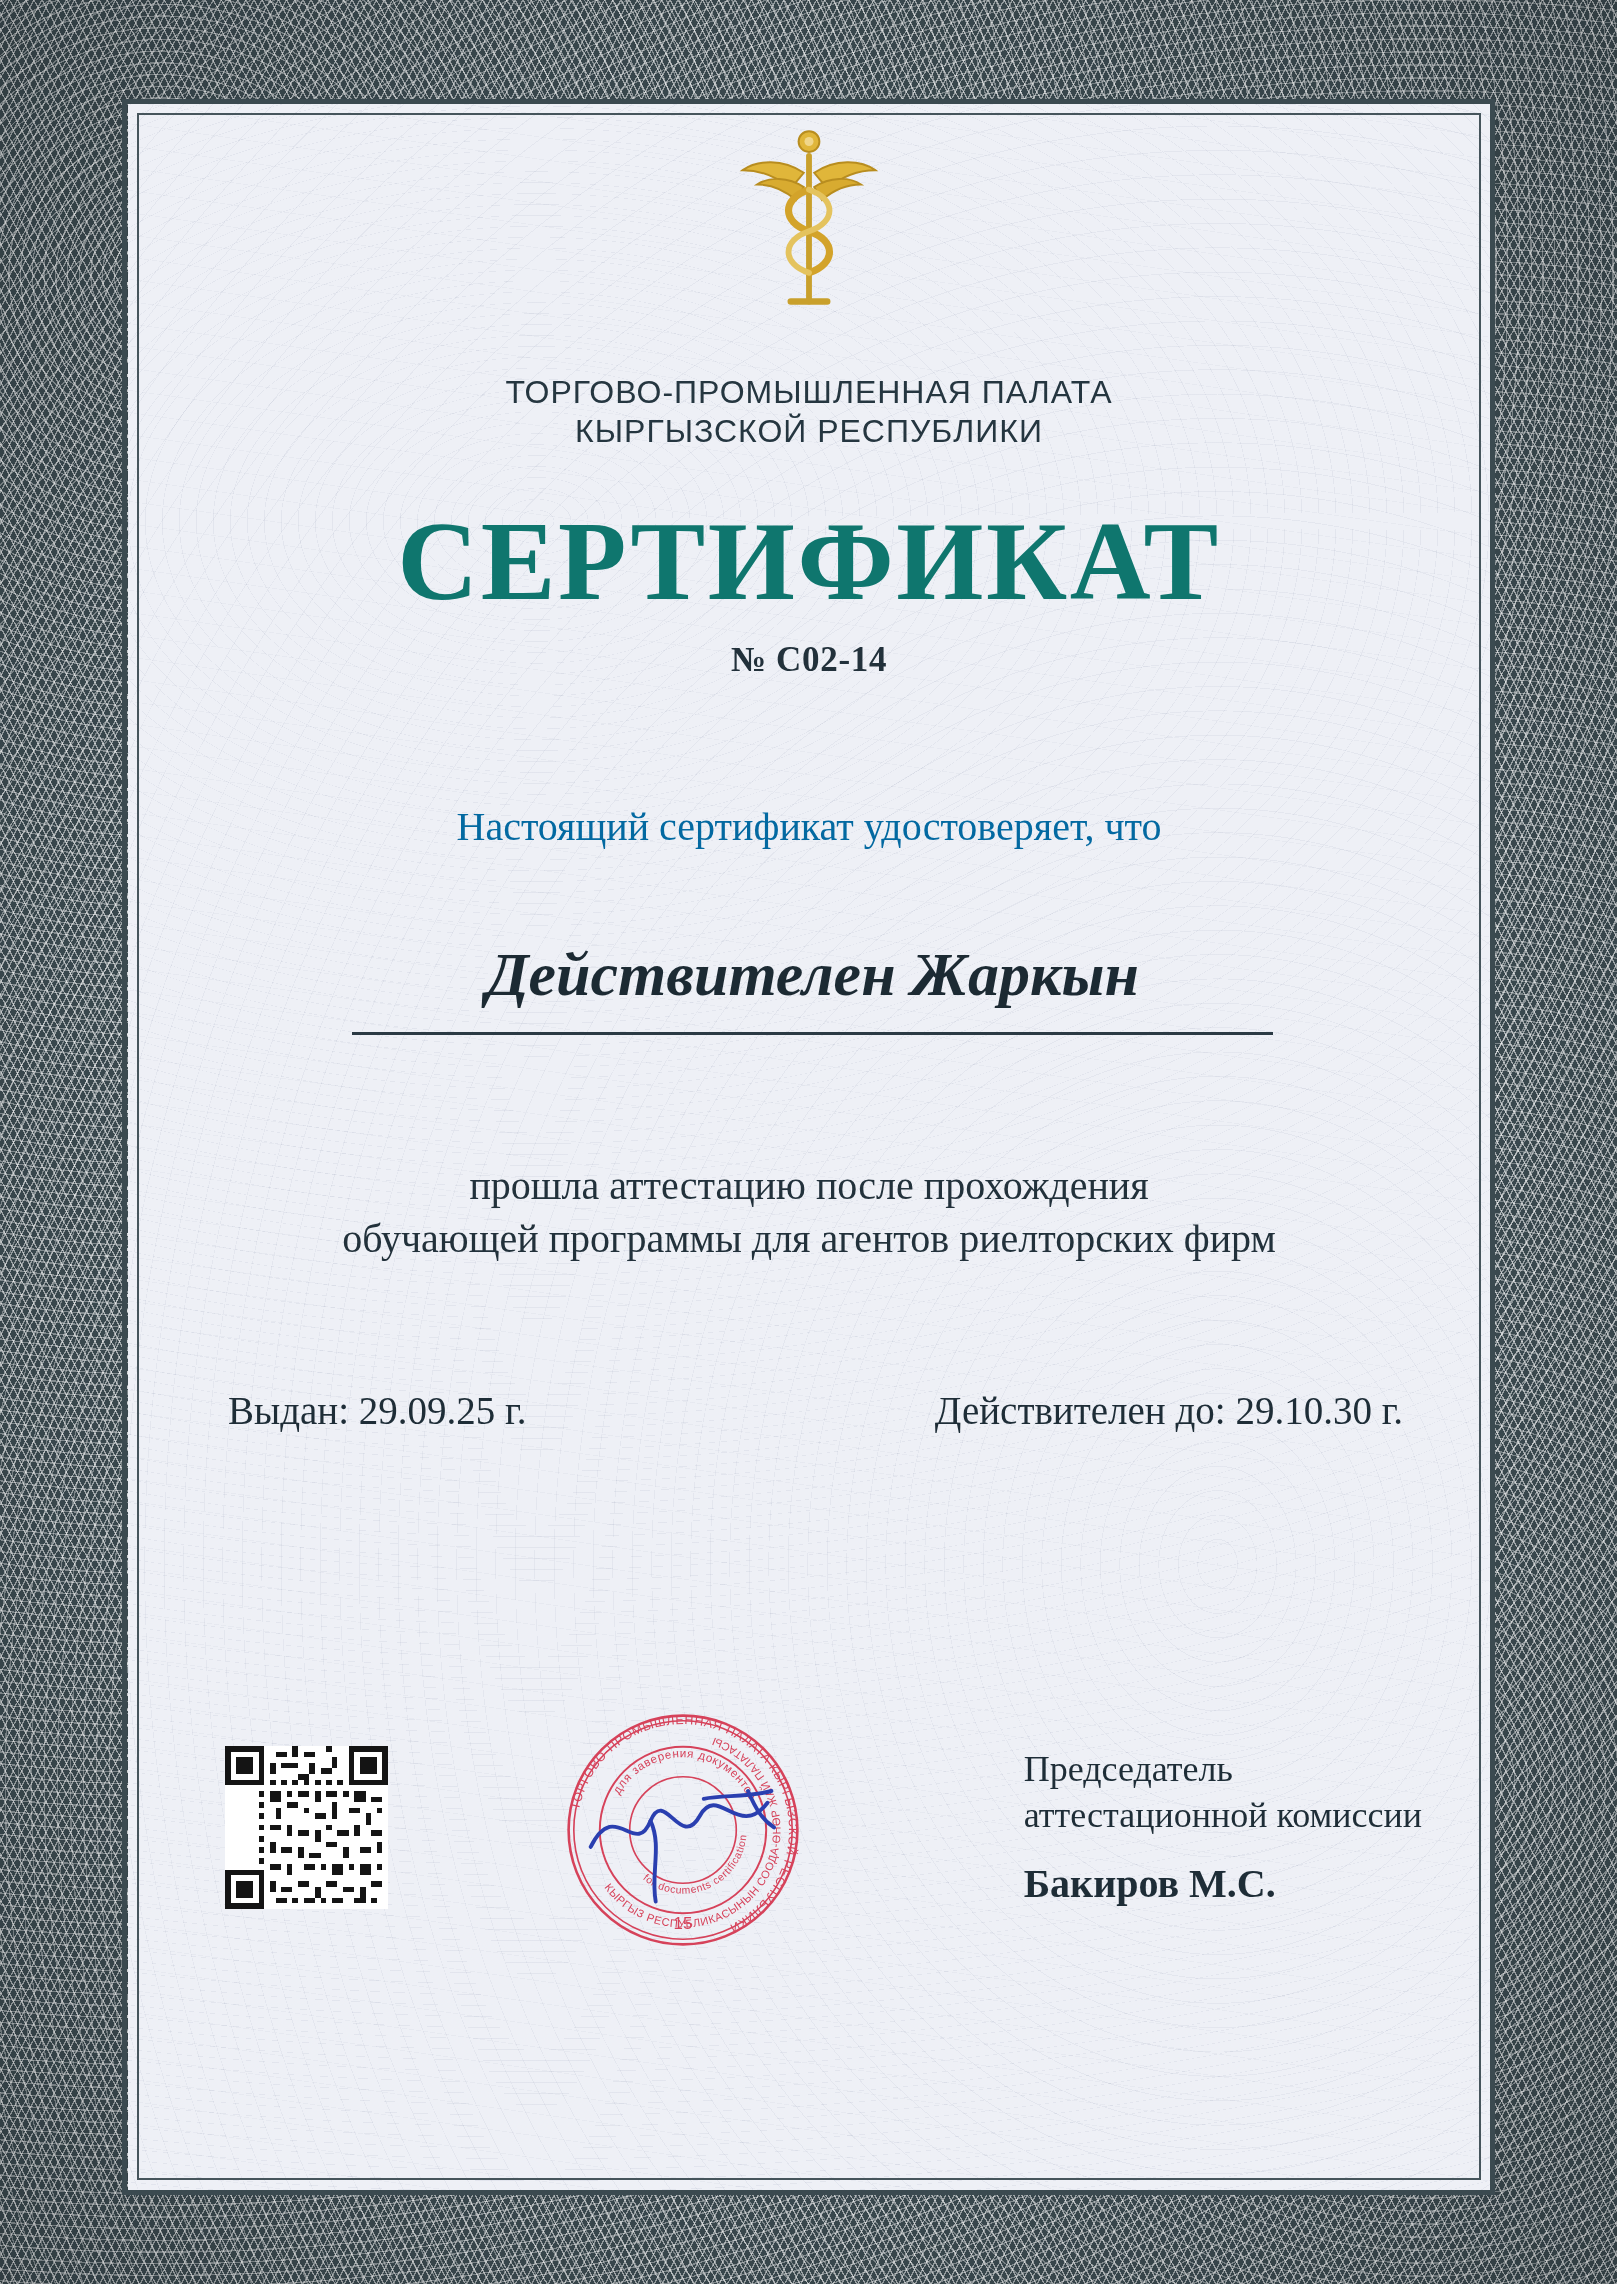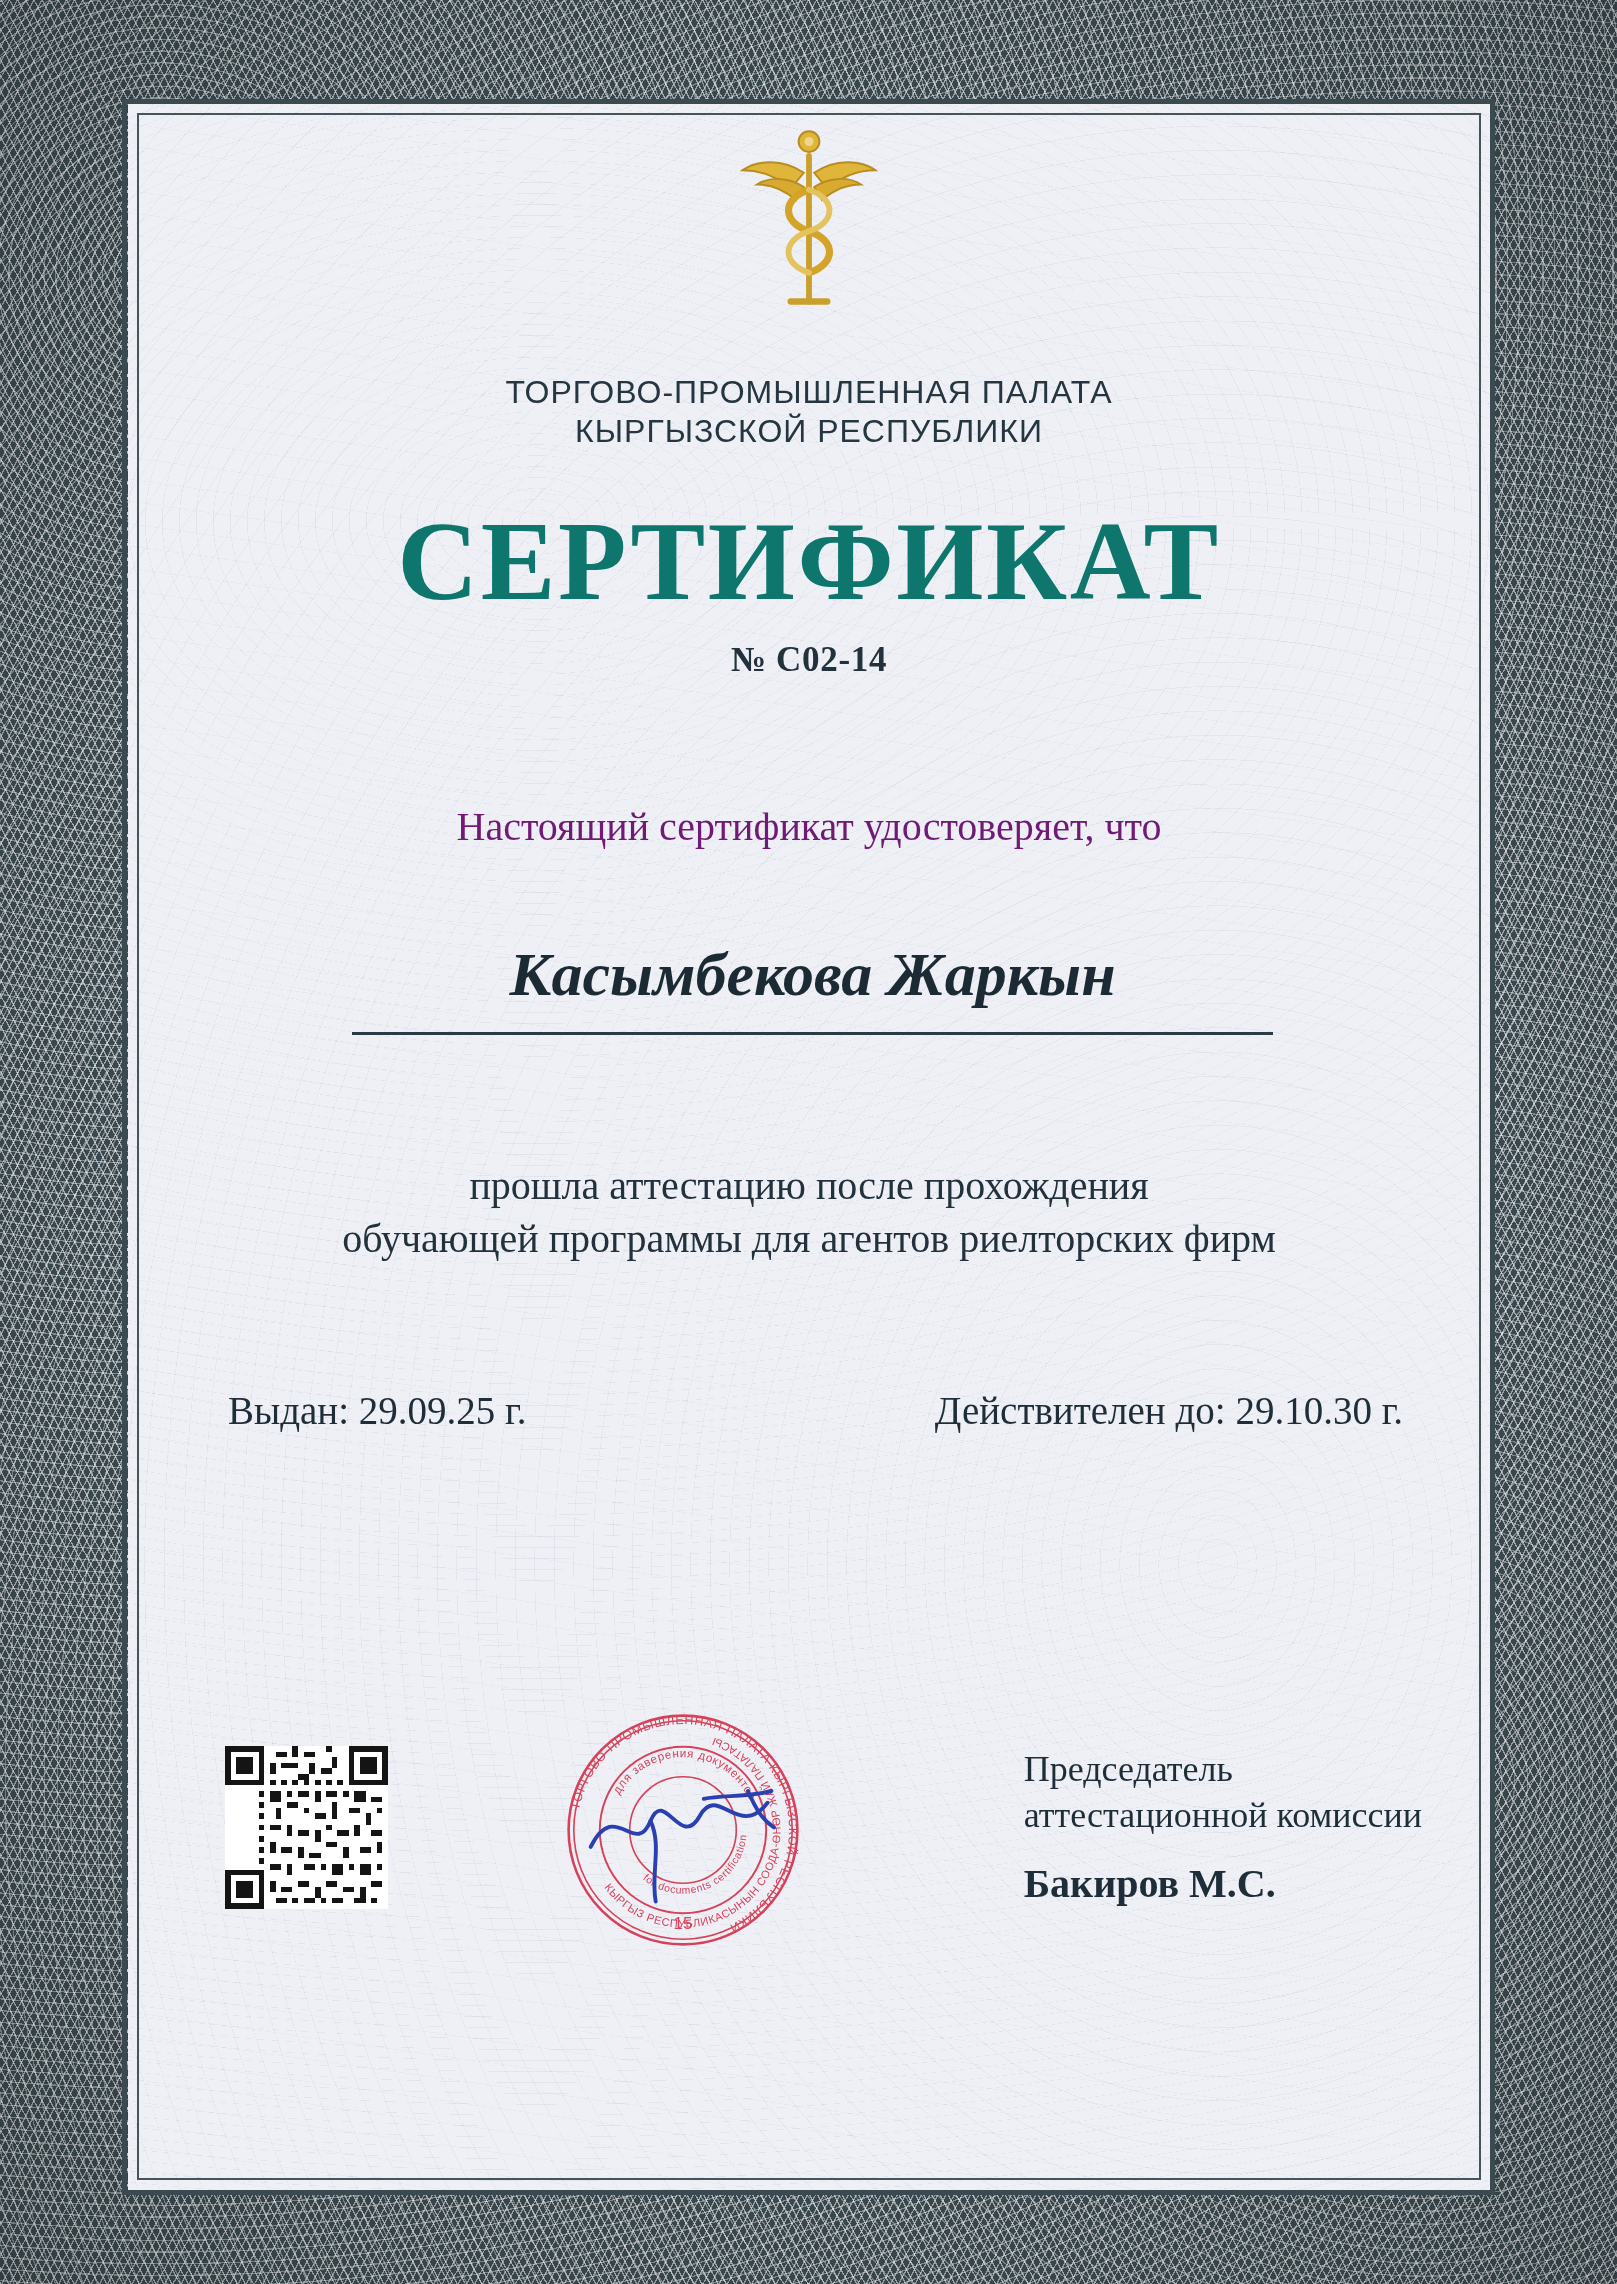--- a/index.html
+++ b/index.html
@@ -134,21 +134,21 @@
     letter-spacing: 0.7px;
     color: #22313b;
   }
 
   .statement {
     position: absolute;
     left: 0;
     right: 0;
     top: 690px;
     font-size: 40px;
-    color: #701a75;
+    color: #0369a1;
   }
 
   .recipient {
     position: absolute;
     left: 215px;
     right: 208px;
     top: 826px;
     font-size: 62px;
     font-style: italic;
     font-weight: 700;
@@ -253,21 +253,21 @@
       <span>ТОРГОВО-ПРОМЫШЛЕННАЯ ПАЛАТА</span>
       <span class="line2">КЫРГЫЗСКОЙ РЕСПУБЛИКИ</span>
     </div>
 
     <div class="cert-title">СЕРТИФИКАТ</div>
 
     <div class="cert-number">№ С02-14</div>
 
     <div class="statement">Настоящий сертификат удостоверяет, что</div>
 
-    <div class="recipient">Касымбекова Жаркын</div>
+    <div class="recipient">Действителен Жаркын</div>
 
     <div class="description">
       <div>прошла аттестацию после прохождения</div>
       <div>обучающей программы для агентов риелторских фирм</div>
     </div>
 
     <div class="dates">
       <div>Выдан: 29.09.25 г.</div>
       <div>Действителен до: 29.10.30 г.</div>
     </div>

